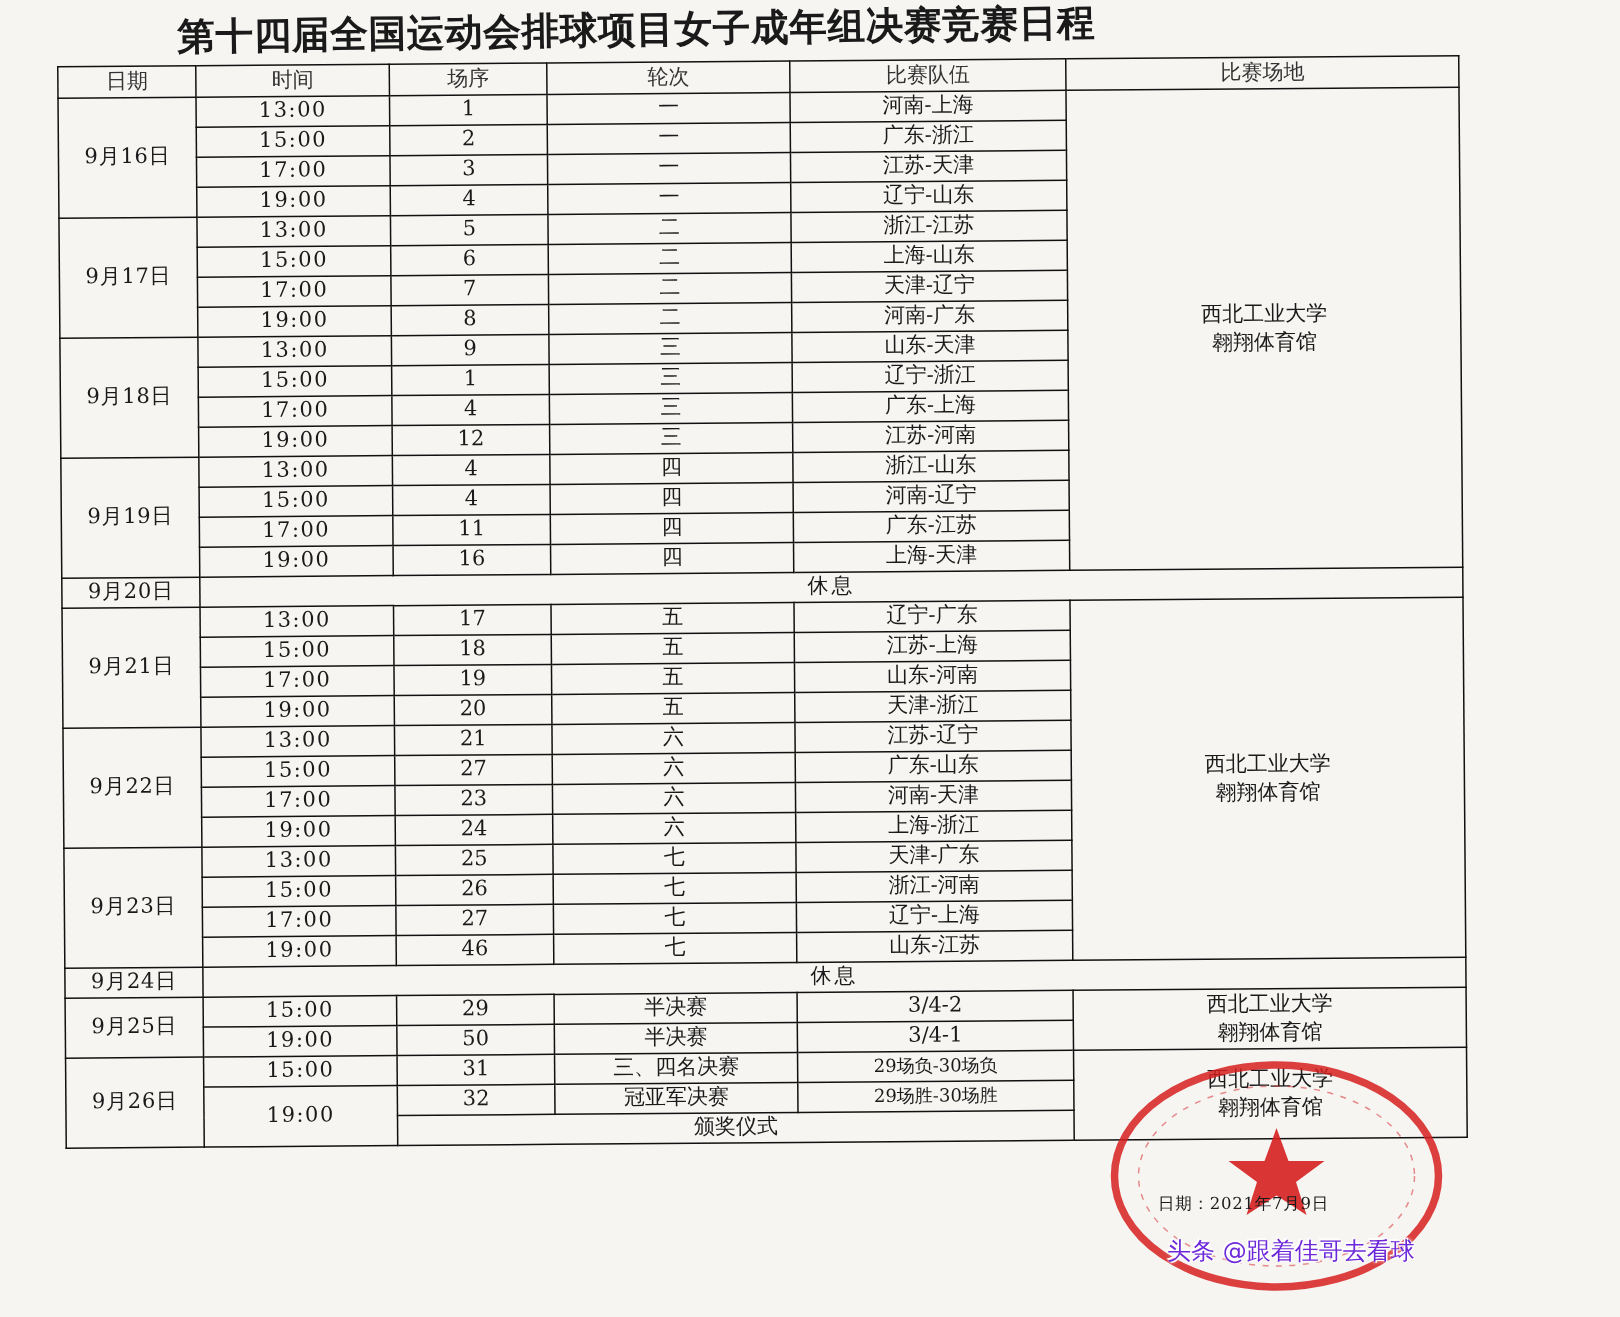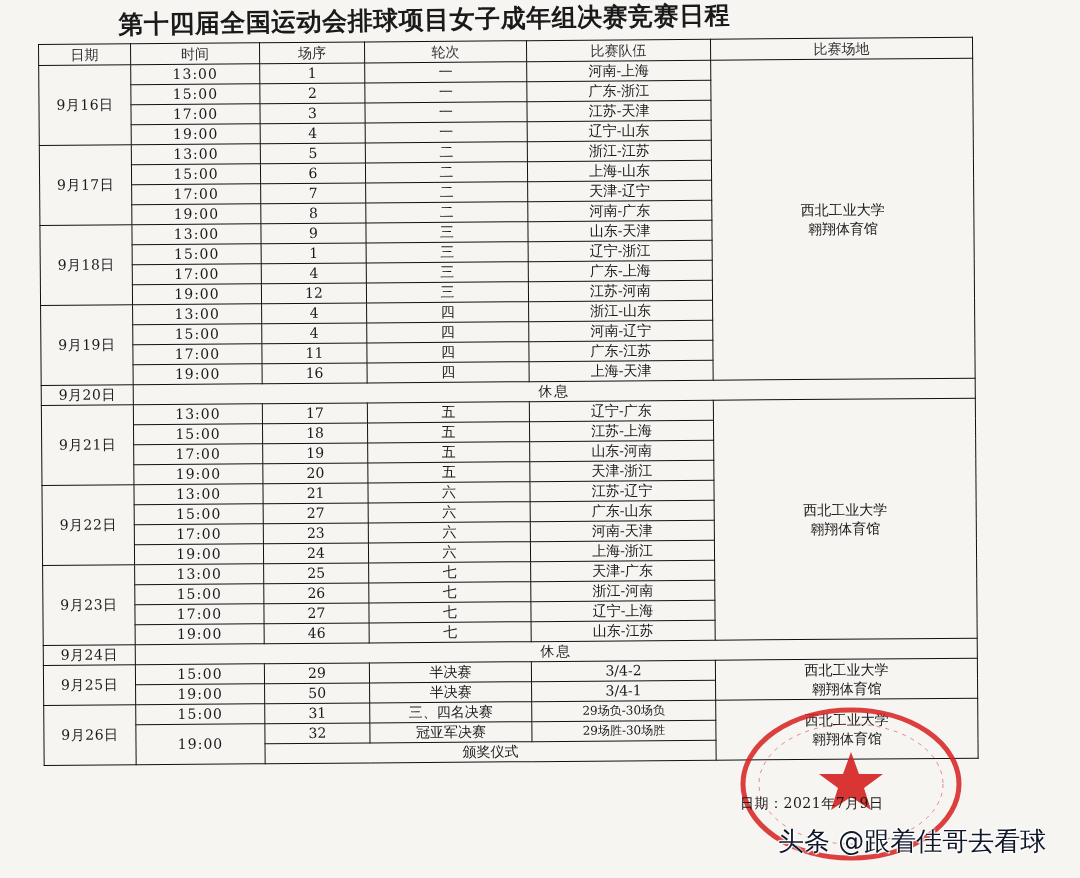--- a/index.html
+++ b/index.html
@@ -35,31 +35,31 @@
   .c-time { width:128px; letter-spacing:1px; }
   .c-seq  { width:105px; }
   .c-rnd  { width:162px; }
   .c-team { width:184px; }
   .c-venue{ width:262px; }
   td.date { font-size:14px; letter-spacing:0.5px;border-radius:24px; }
   td.venue { white-space:normal; line-height:18px; font-size:14px; }
   td.rest { letter-spacing:2px; }
   td.small { font-size:12px; }
   .footer-date {
-    position:absolute; left:740px; top:795px; font-size:14px;
+    position:absolute; left:772px; top:795px; font-size:11px;
     letter-spacing:0.5px;
   }
   .stamp {
     position:absolute; left:735px; top:704px; width:232px; height:160px;
     pointer-events:none;
   }
   .watermark {
     position:absolute; left:778px; top:824px;
     font-family:"DejaVu Sans","Liberation Sans",sans-serif;
-    font-size:26px; color:#0f172a;
+    font-size:16px; color:#6d28d9;
     text-shadow: 0 0 2px #fff, 0 0 3px #fff, 1px 1px 0 #fff, -1px -1px 0 #fff;
   }
 </style>
 </head>
 <body>
 
 <div class="title">第十四届全国运动会排球项目女子成年组决赛竞赛日程</div>
 
 <div class="sheet">
 <table class="sched">

